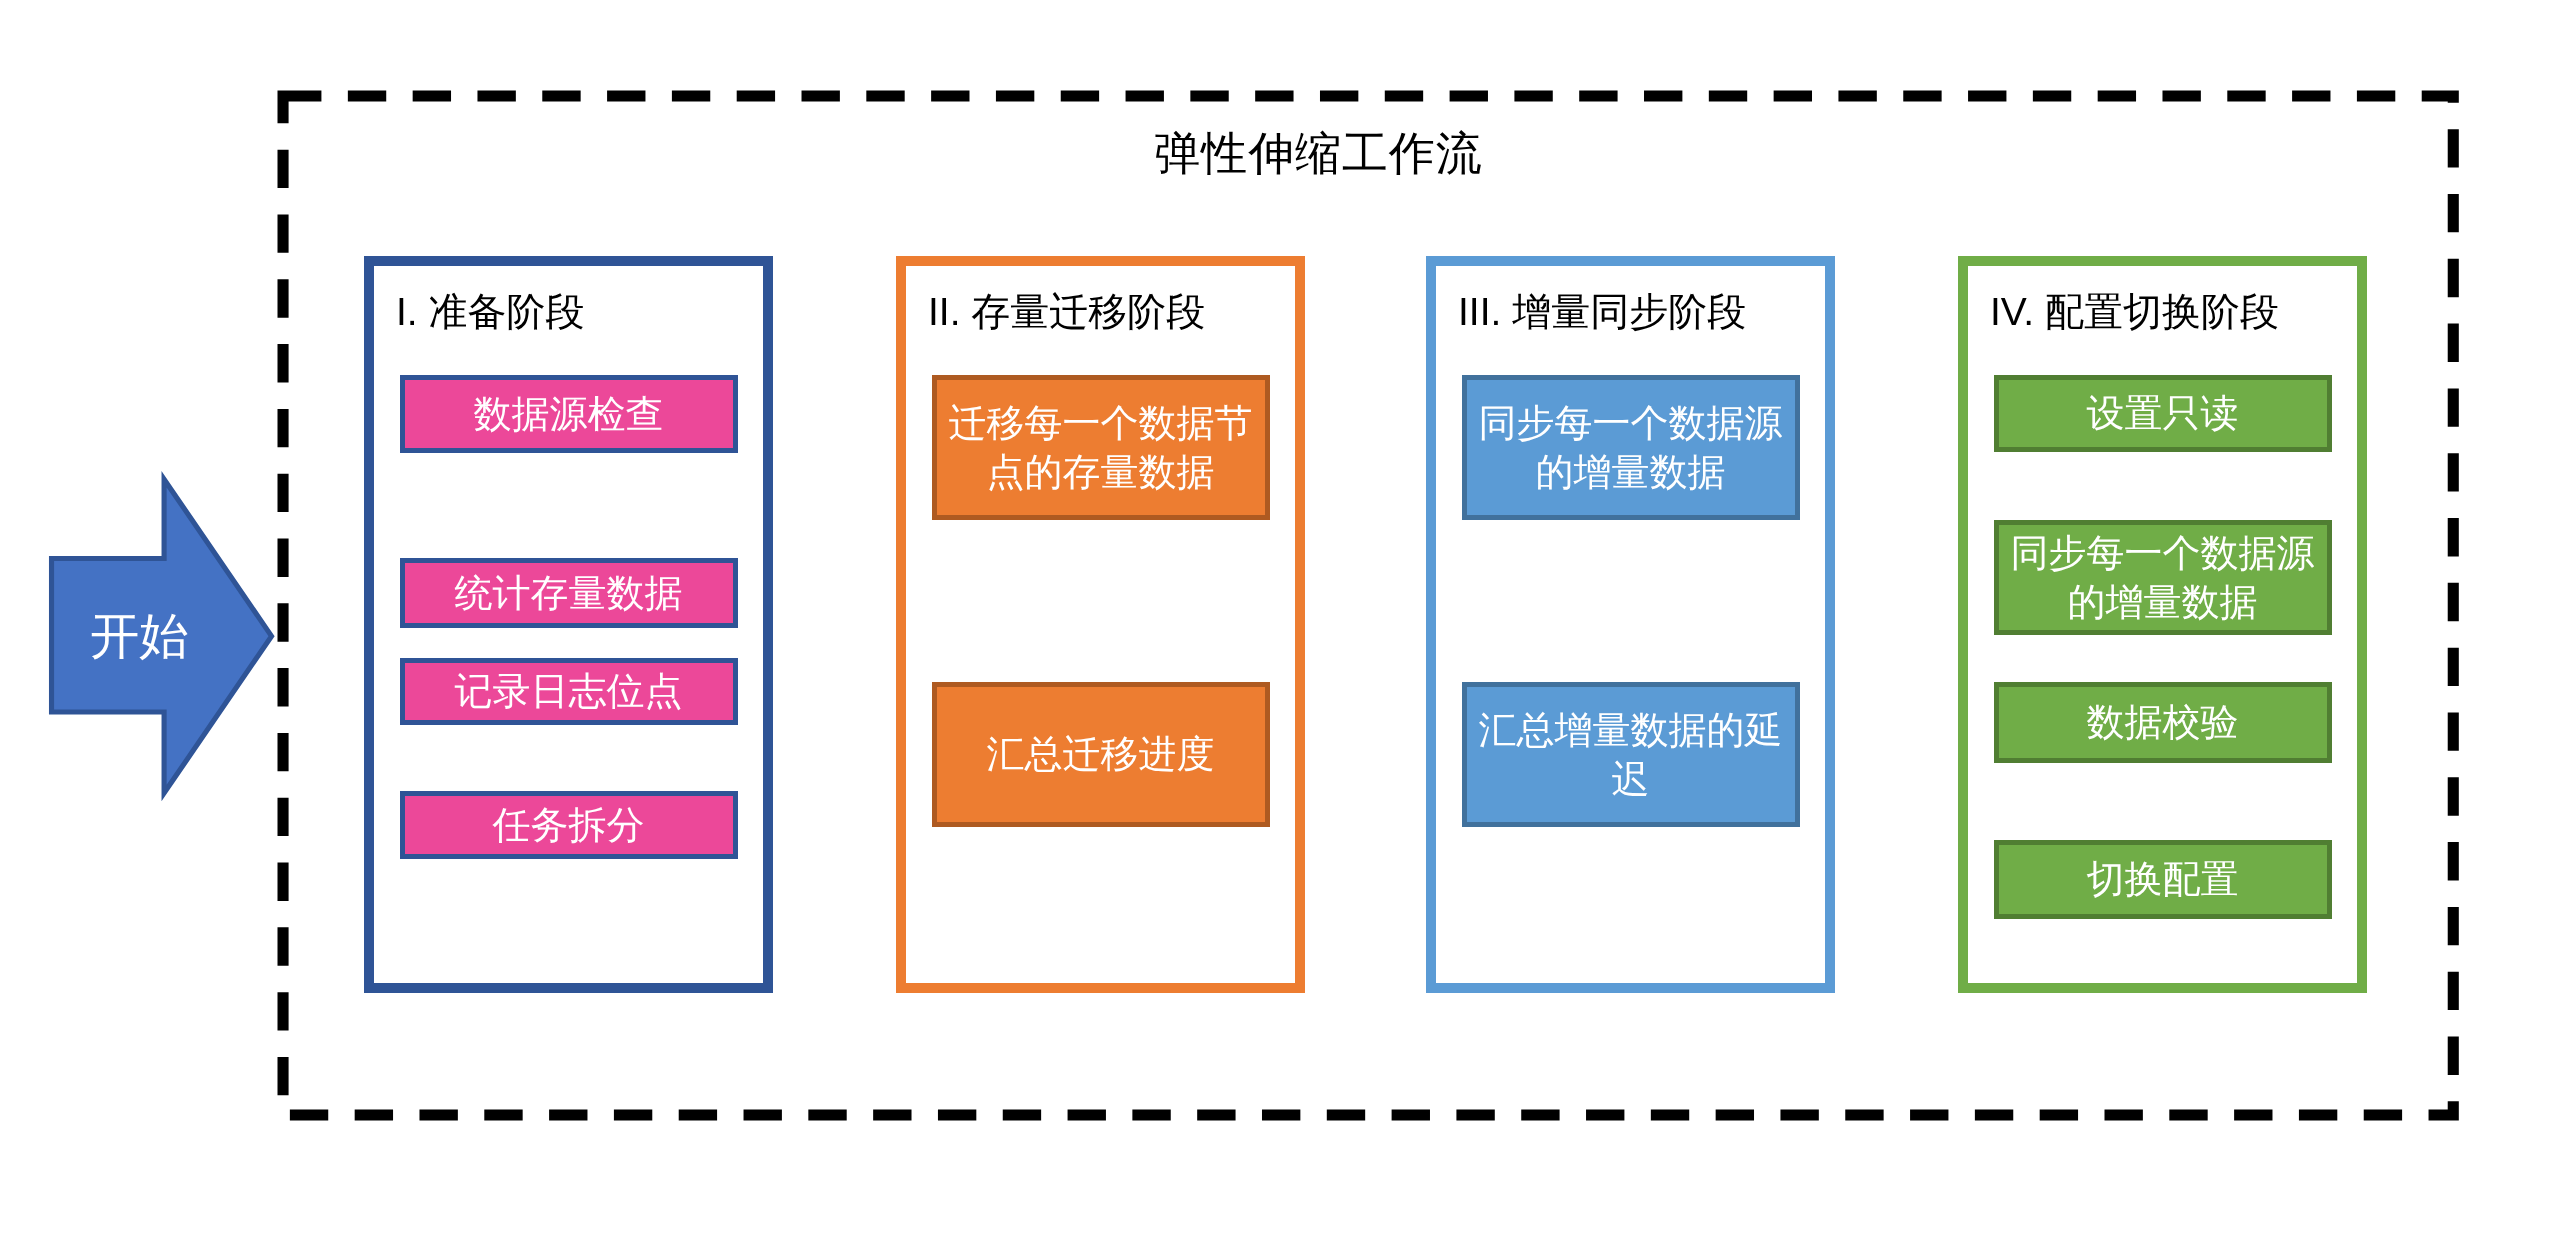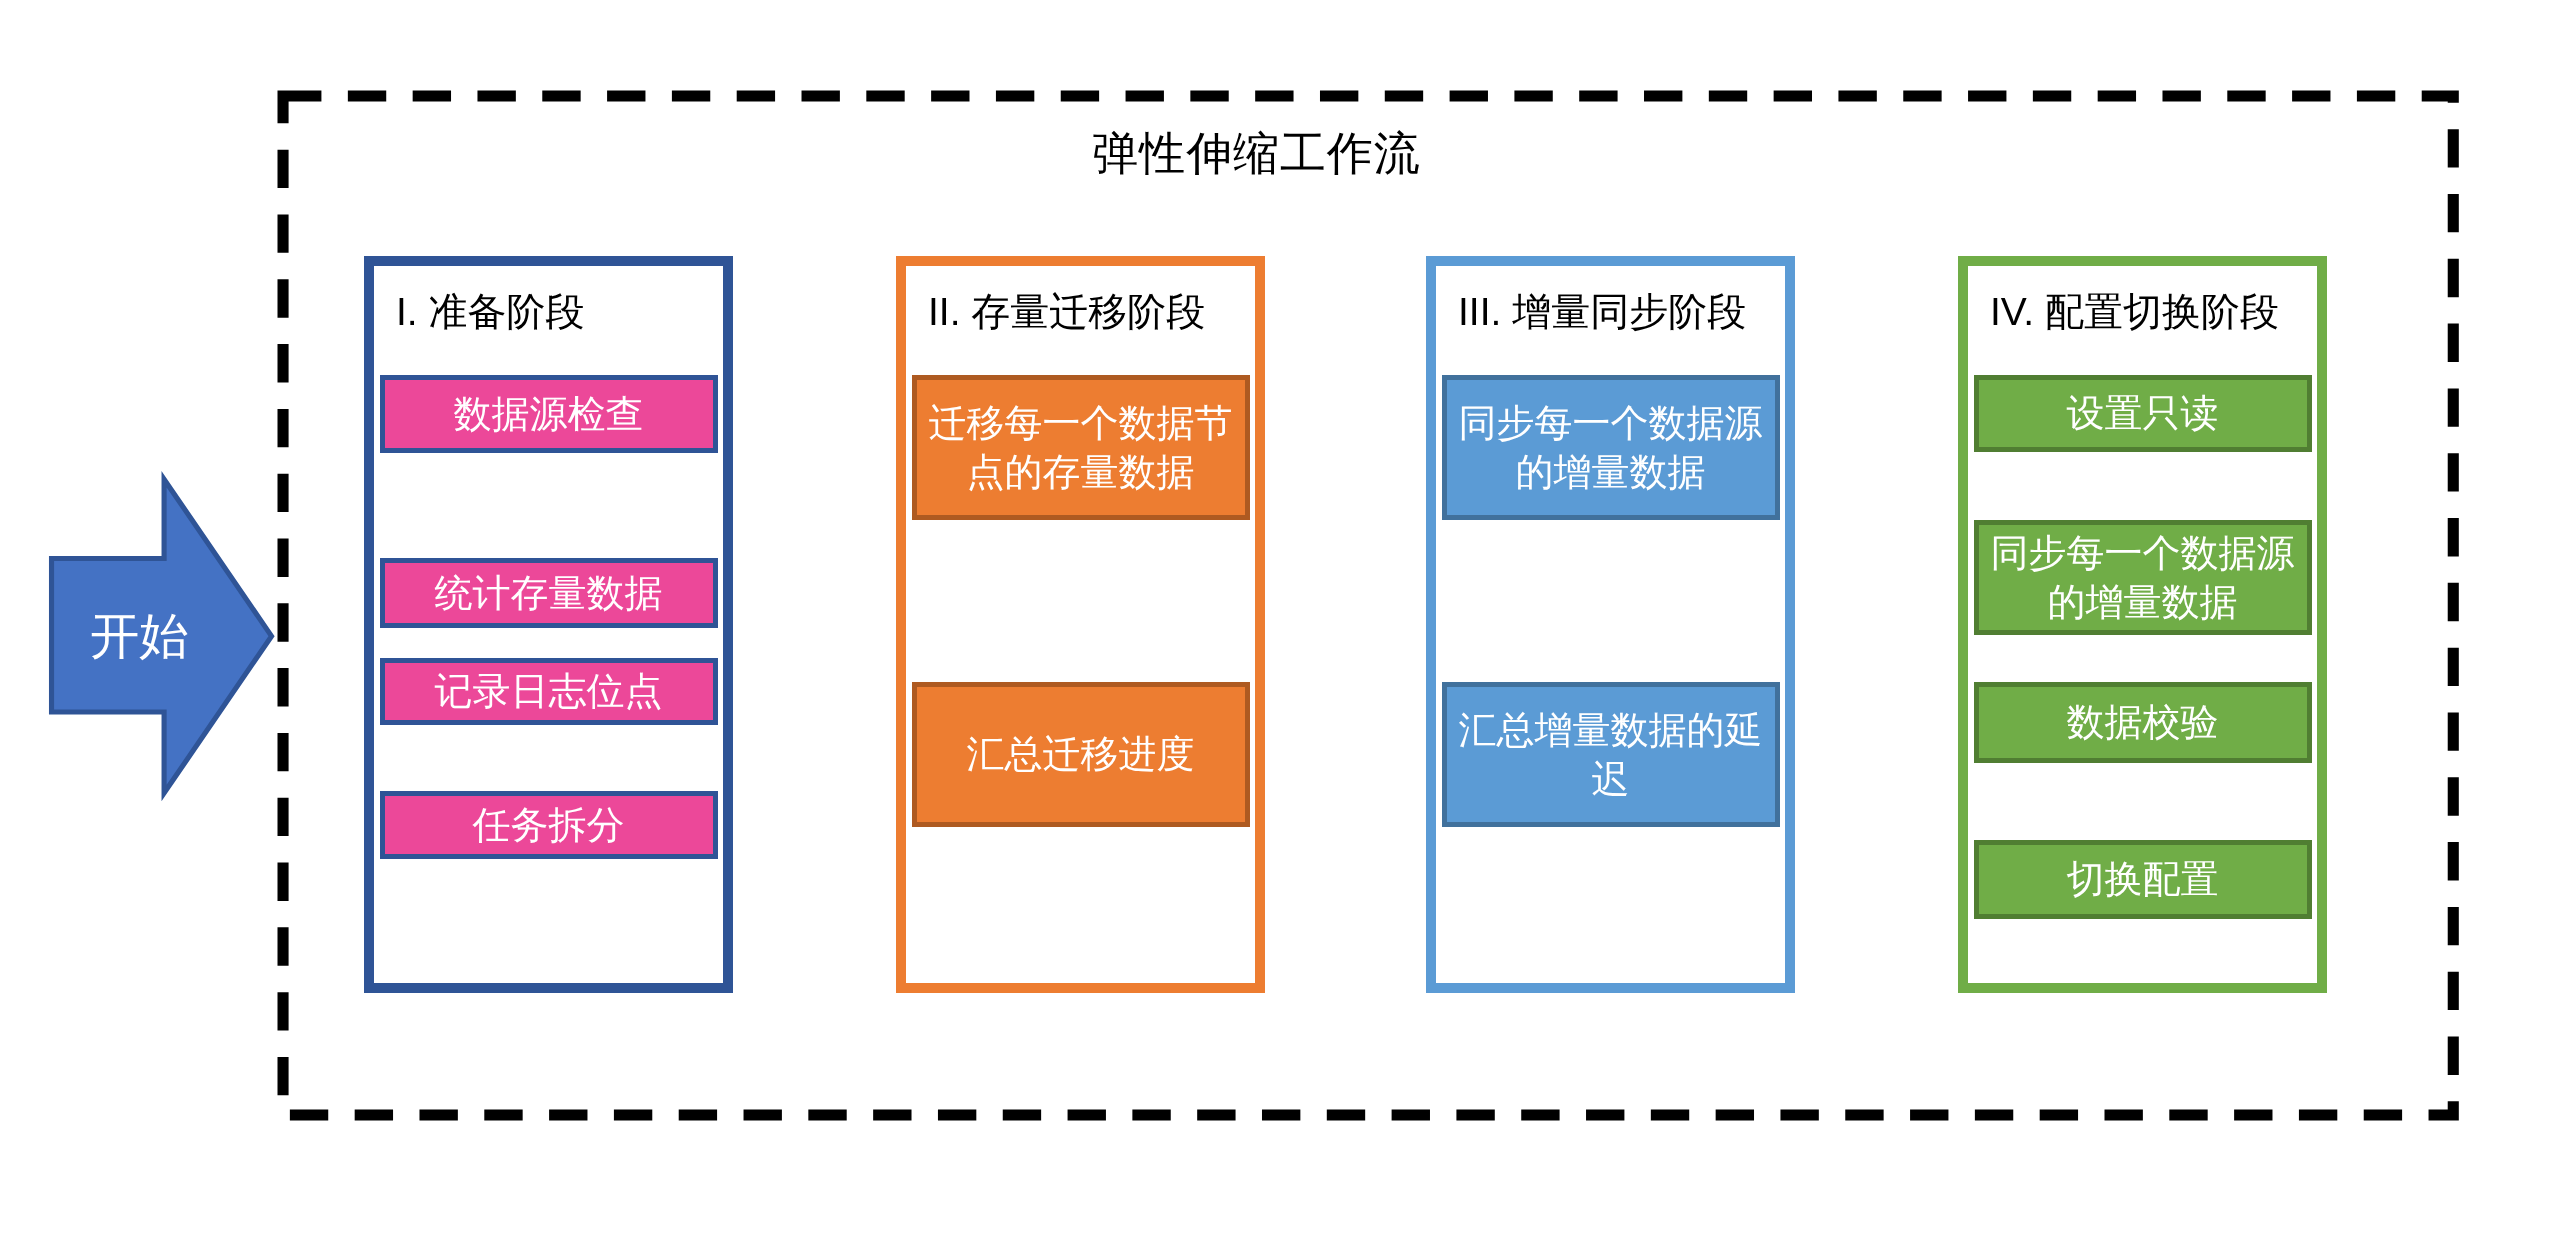--- a/index.html
+++ b/index.html
@@ -2,25 +2,25 @@
 <html style="font-size:13.6px"><head>
 <meta charset="utf-8">
 <style>
   html,body{margin:0;padding:0;background:#fff;}
   .canvas{
     position:relative;width:2576px;height:1245px;background:#fff;overflow:hidden;
     font-family:"Liberation Sans",sans-serif;
   }
   .shapes{position:absolute;left:0;top:0;width:2576px;height:1245px;}
   .title{
-    position:absolute;left:958px;top:123px;width:597px;text-align:center;
+    position:absolute;left:1020px;top:123px;width:597px;text-align:center;
     font-size:46px;color:#000;letter-spacing:0.9px;white-space:nowrap;
   }
   .phase{
-    position:absolute;top:256px;width:369px;height:737px;background:#fff;
+    position:absolute;top:256px;width:409px;height:737px;background:#fff;
     border:10.2px solid #000;box-sizing:border-box;
   }
   .phase.p1{left:364px;border-color:#2F5496;}
   .phase.p2{left:896px;border-color:#ED7D31;}
   .phase.p3{left:1426px;border-color:#5B9BD5;}
   .phase.p4{left:1958px;border-color:#70AD47;}
   .phase-header{
     position:absolute;left:22px;top:19px;font-size:39px;color:#000;white-space:nowrap;
   }
   .node{

